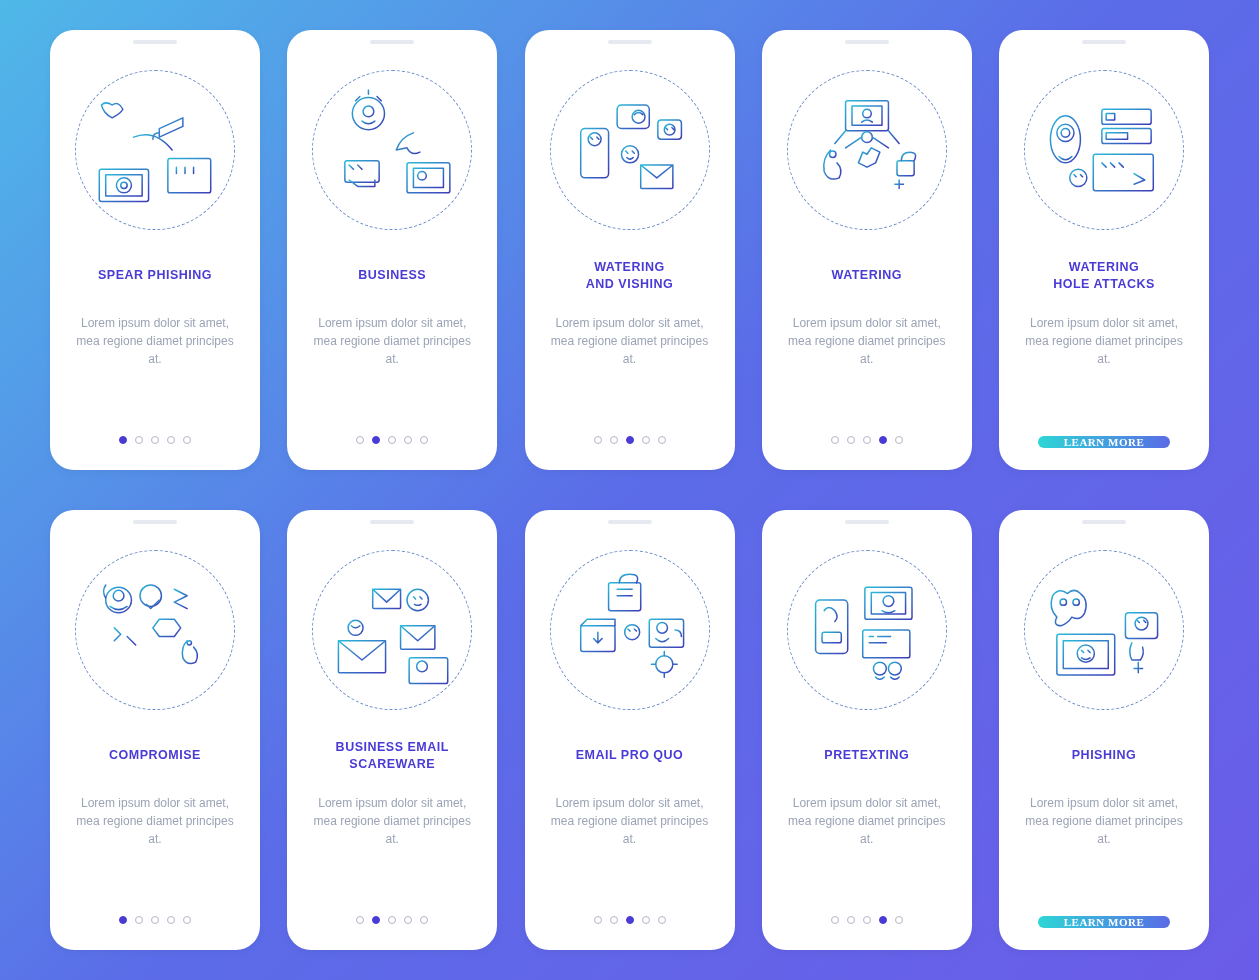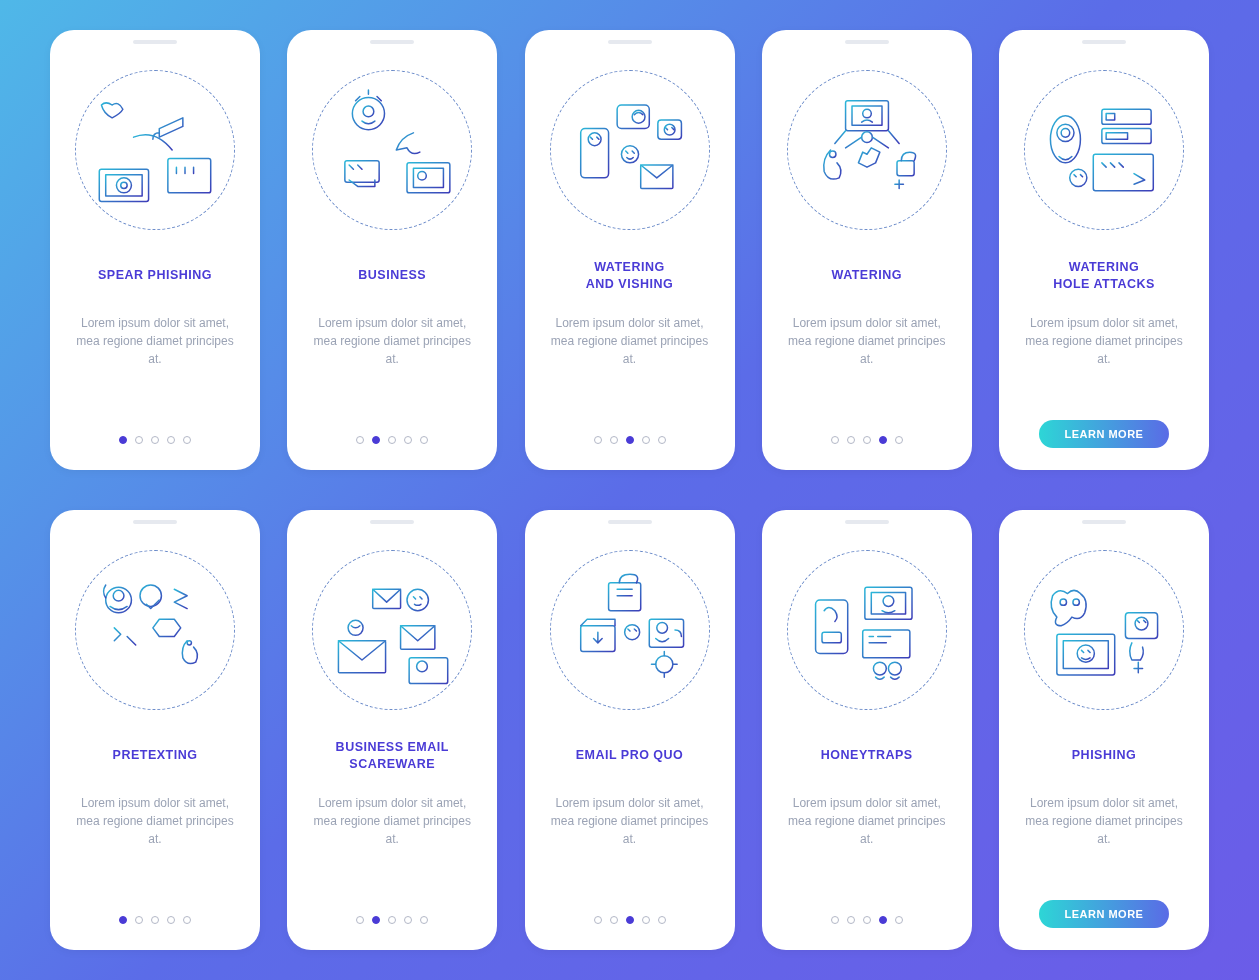--- a/index.html
+++ b/index.html
@@ -90,29 +90,30 @@
     border: 1px solid #b3b8c7;
     background: transparent;
   }
   .dot.active {
     background: #4a3bd6;
     border-color: #4a3bd6;
   }
   .learn-btn {
     margin-top: auto;
     margin-bottom: 4px;
-    padding: 8px 26px;
+    padding: 0 26px;
     border-radius: 18px;
     background: linear-gradient(90deg, #2dd6d6 0%, #5a6be6 100%);
     color: #fff;
     font-size: 11px;
     font-weight: 600;
     letter-spacing: 0.5px;
     border: none;
     cursor: pointer;
+    font-family: Liberation Serif, serif;
   }
   .ico-line { stroke: url(#grad); stroke-width: 1.4; fill: none; stroke-linecap: round; stroke-linejoin: round; }
 </style>
 </head>
 <body>
 
 <svg width="0" height="0" style="position:absolute">
   <defs>
     <linearGradient id="grad" x1="0%" y1="0%" x2="100%" y2="100%">
       <stop offset="0%" stop-color="#2bb8d9"></stop>
@@ -276,21 +277,21 @@
             <path d="M62 36 L66 40 L74 32"></path>
             <path d="M88 22 L100 28 L88 34 L100 40"></path>
             <path d="M32 58 L38 64 L32 70 M44 66 L52 74"></path>
             <path d="M68 58 L74 50 L88 50 L94 58 L88 66 L74 66 Z"></path>
             <path d="M81 54 L81 60 M81 63 L81 64"></path>
             <path d="M100 70 Q94 76 96 86 Q100 94 108 90 Q112 82 106 76"></path>
             <circle cx="102" cy="72" r="2"></circle>
           </g>
         </svg>
       </div>
-      <div class="title">PRETEXTING</div>
+      <div class="title">COMPROMISE</div>
       <div class="desc">Lorem ipsum dolor sit amet, mea regione diamet principes at.</div>
       <div class="dots">
         <div class="dot active"></div>
         <div class="dot"></div>
         <div class="dot"></div>
         <div class="dot"></div>
         <div class="dot"></div>
       </div>
     </div>
     <div class="phone">
@@ -368,21 +369,21 @@
             <circle cx="90" cy="33" r="5"></circle>
             <path d="M84 42 Q90 46 96 42"></path>
             <rect x="66" y="60" width="44" height="26" rx="2"></rect>
             <path d="M72 66 L76 66 M80 66 L92 66 M72 72 L88 72"></path>
             <circle cx="82" cy="96" r="6"></circle>
             <circle cx="96" cy="96" r="6"></circle>
             <path d="M78 104 Q82 108 86 104 M92 104 Q96 108 100 104"></path>
           </g>
         </svg>
       </div>
-      <div class="title">HONEYTRAPS</div>
+      <div class="title">PRETEXTING</div>
       <div class="desc">Lorem ipsum dolor sit amet, mea regione diamet principes at.</div>
       <div class="dots">
         <div class="dot"></div>
         <div class="dot"></div>
         <div class="dot"></div>
         <div class="dot active"></div>
         <div class="dot"></div>
       </div>
     </div>
     <div class="phone">

